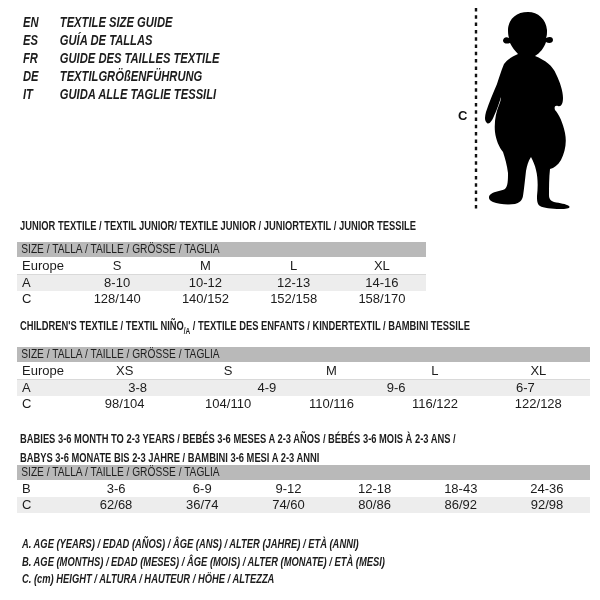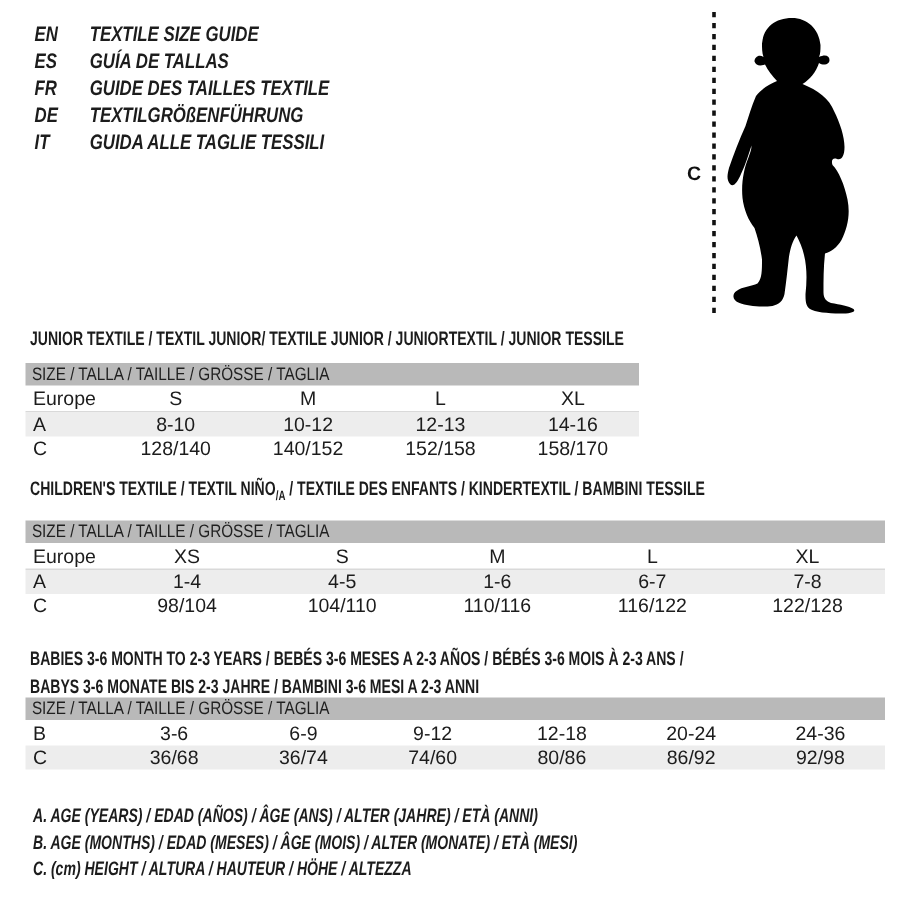--- a/index.html
+++ b/index.html
@@ -126,25 +126,24 @@
   <div class="row bb">
     <span class="cl">Europe</span>
     <span class="c">XS</span>
     <span class="c">S</span>
     <span class="c">M</span>
     <span class="c">L</span>
     <span class="c">XL</span>
   </div>
   <div class="row stripe">
     <span class="cl">A</span>
-    <span class="c">1-4</span>
-    <span class="c">4-5</span>
-    <span class="c">1-6</span>
+    <span class="c">3-8</span>
+    <span class="c">4-9</span>
+    <span class="c">9-6</span>
     <span class="c">6-7</span>
-    <span class="c">7-8</span>
   </div>
   <div class="row">
     <span class="cl">C</span>
     <span class="c">98/104</span>
     <span class="c">104/110</span>
     <span class="c">110/116</span>
     <span class="c">116/122</span>
     <span class="c">122/128</span>
   </div>
 </div>
@@ -156,26 +155,26 @@
 <div class="size-table" id="t3">
   <div class="band">
     <span class="band-label">SIZE / TALLA / TAILLE / GRÖSSE / TAGLIA</span>
   </div>
   <div class="row">
     <span class="cl">B</span>
     <span class="c">3-6</span>
     <span class="c">6-9</span>
     <span class="c">9-12</span>
     <span class="c">12-18</span>
-    <span class="c">20-24</span>
+    <span class="c">18-43</span>
     <span class="c">24-36</span>
   </div>
   <div class="row stripe">
     <span class="cl">C</span>
-    <span class="c">36/68</span>
+    <span class="c">62/68</span>
     <span class="c">36/74</span>
     <span class="c">74/60</span>
     <span class="c">80/86</span>
     <span class="c">86/92</span>
     <span class="c">92/98</span>
   </div>
 </div>
 
 <div class="footnotes">
   <div class="fn">A. AGE (YEARS) / EDAD (AÑOS) / ÂGE (ANS) / ALTER (JAHRE) / ETÀ (ANNI)</div>

